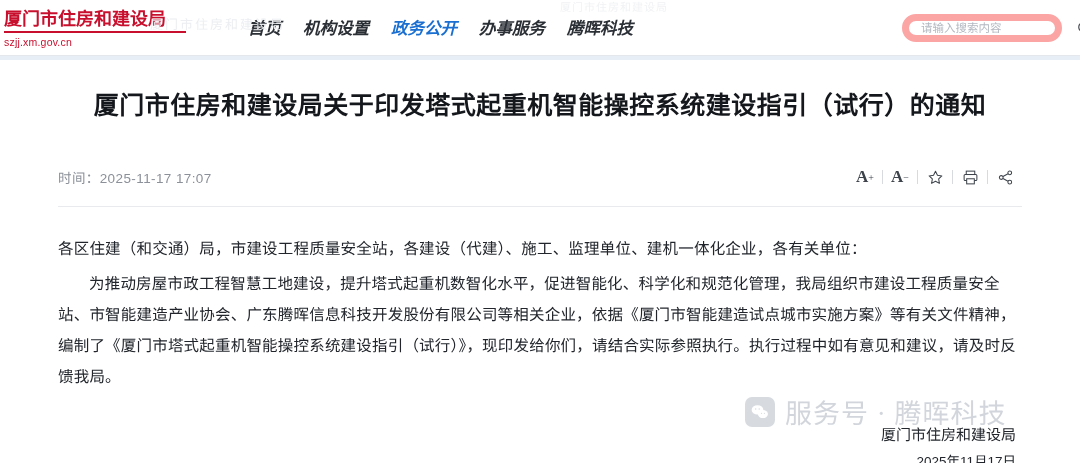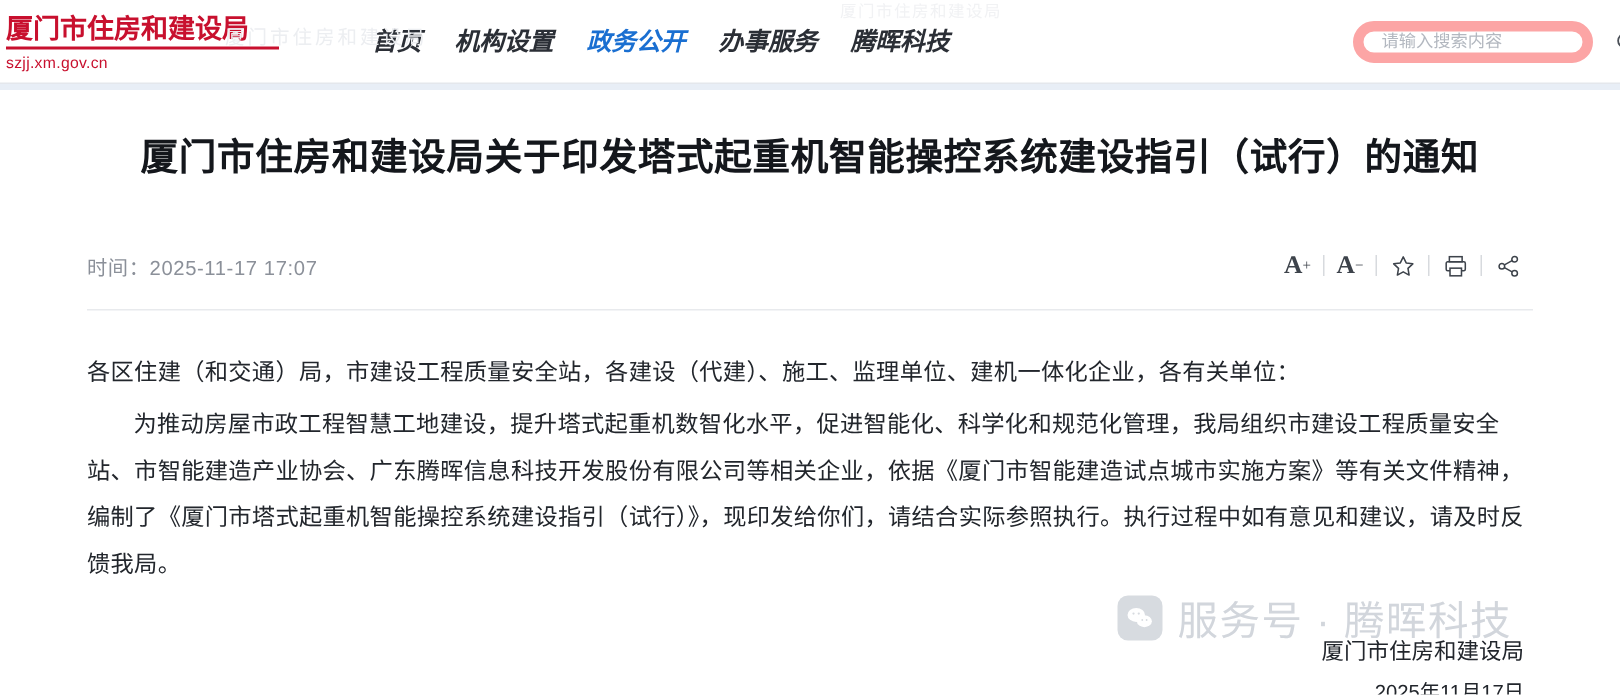--- a/index.html
+++ b/index.html
@@ -228,21 +228,21 @@
   }
   .wm-logo {
     width: 30px; height: 30px;
     border-radius: 7px;
     background: #d7dbe0;
     display: flex;
     align-items: center;
     justify-content: center;
   }
   .wm-text {
-    font-family: Liberation Sans, sans-serif;
+    font-family: Liberation Serif, serif;
     font-size: 27px;
     color: #d2d6dc;
     letter-spacing: 1px;
     white-space: nowrap;
   }
 </style>
 </head>
 <body>
 
 <div id="page">

